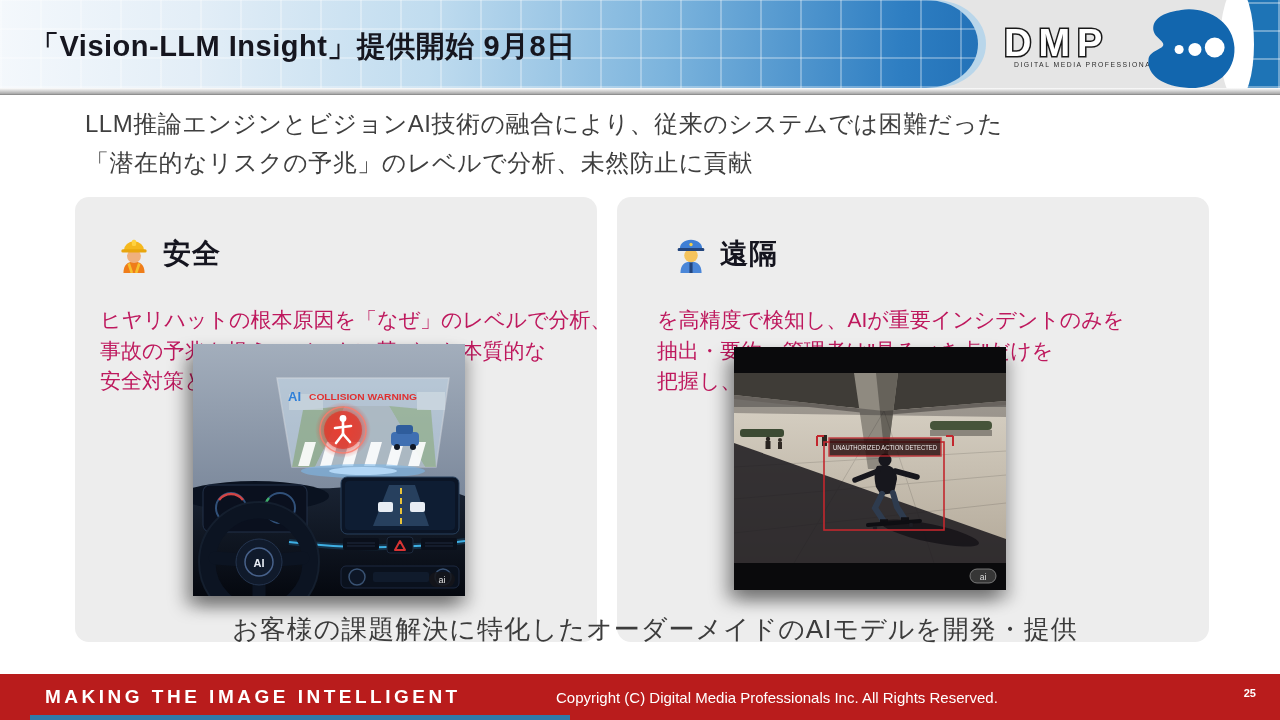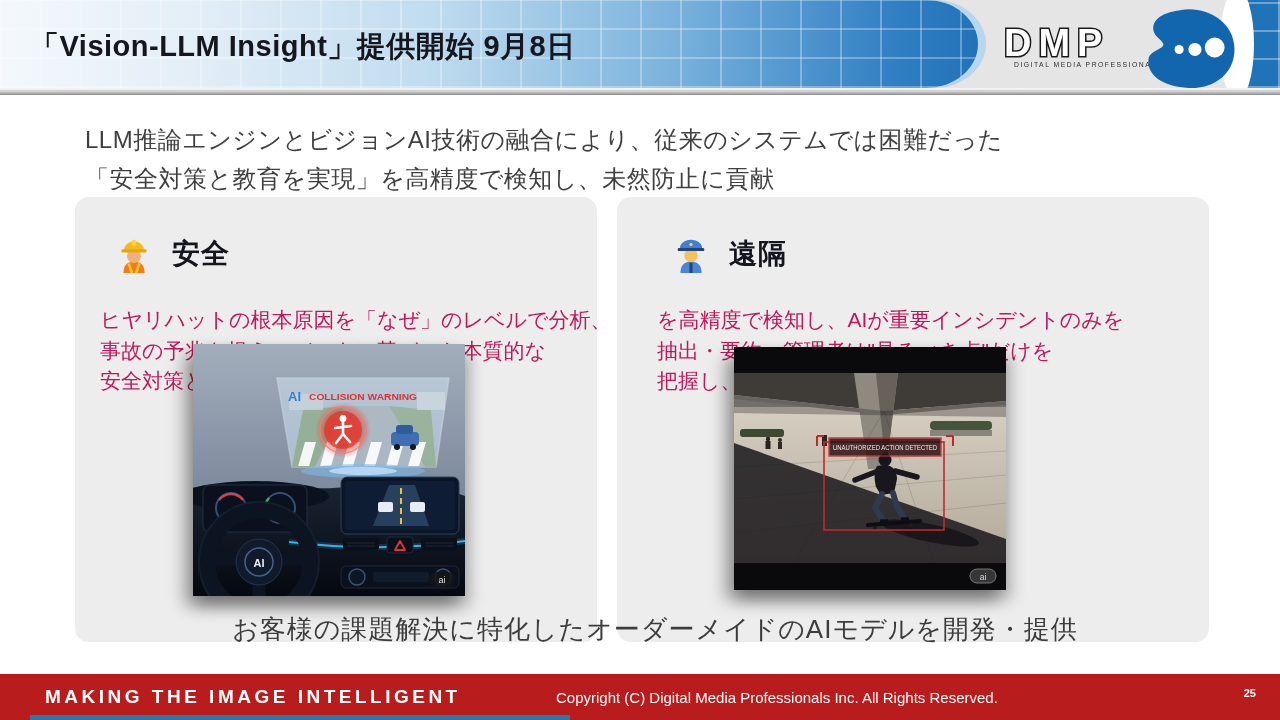--- a/index.html
+++ b/index.html
@@ -27,27 +27,27 @@
                 border-radius:50%;}
   .logo-wrap{position:absolute;left:1002px;top:20px;width:160px;height:60px;}
   .dmp-tagline{position:absolute;left:1014px;top:61px;font-size:6.8px;letter-spacing:1.5px;
                color:#2b2b2b;white-space:nowrap;}
   .logo-mark{position:absolute;left:1138px;top:6px;}
   .header-bevel{position:absolute;top:88px;left:0;width:1280px;height:7px;
                 background:linear-gradient(#fefefe,#a6a6a6);border-bottom:1px solid #8f8f8f;box-sizing:border-box;}
 
   
   .intro{position:absolute;left:85px;top:104px;font-size:24px;line-height:39px;color:#3f3f3f;
-         font-weight:400;letter-spacing:.5px;white-space:nowrap;margin-top:16px;}
+         font-weight:400;letter-spacing:.5px;white-space:nowrap;}
 
   
   .card{position:absolute;top:197px;height:445px;background:#ededed;border-radius:14px;}
   .card-safety{left:75px;width:522px;}
   .card-remote{left:617px;width:592px;}
-  .card-head{display:flex;align-items:center;gap:19px;margin:15px 0 0 40px;}
+  .card-head{display:flex;align-items:center;gap:10px;margin:15px 0 0 40px;}
   .card-remote .card-head{margin-left:55px;}
   .card-title{font-size:28px;font-weight:700;color:#15151f;letter-spacing:1px;}
   .card-body{margin:9px 0 0 25px;font-size:21px;line-height:30.5px;color:#be185d;white-space:nowrap;}
   .card-remote .card-body{margin-left:40px;}
   .figure{position:absolute;box-shadow:-8px 10px 16px rgba(0,0,0,.38), 6px 10px 14px rgba(0,0,0,.22);}
   .fig-safety{left:118px;top:147px;width:272px;height:252px;}
   .fig-remote{left:117px;top:150px;width:272px;height:243px;}
   .figure svg{display:block;}
 
   
@@ -86,21 +86,21 @@
       <circle cx="40" cy="44" r="4.6" fill="#ffffff"></circle>
       <circle cx="56" cy="44" r="6.6" fill="#ffffff"></circle>
       <circle cx="76" cy="42" r="10" fill="#ffffff"></circle>
     </svg>
 
     <div class="header-bevel"></div>
   </div>
 
   <div class="intro">
     <div>LLM推論エンジンとビジョンAI技術の融合により、従来のシステムでは困難だった</div>
-    <div>「安全対策と教育を実現」を高精度で検知し、未然防止に貢献</div>
+    <div>「潜在的なリスクの予兆」のレベルで分析、未然防止に貢献</div>
   </div>
 
   <section class="card card-safety">
     <div class="card-head">
       <svg width="38" height="38" viewBox="0 0 36 36">
         <path d="M8,36 c0,-8 4,-11 10,-11 c6,0 10,3 10,11 Z" fill="#ef7d1a"></path>
         <path d="M13,27 l3,9 M23,27 l-3,9" stroke="#f6c02e" stroke-width="2.5" fill="none"></path>
         <circle cx="18" cy="20" r="6.6" fill="#f0b07c"></circle>
         <path d="M8.5,14.5 a9.5,8.5 0 0 1 19,0 Z" fill="#f5b81d"></path>
         <rect x="6" y="13.6" width="24" height="3" rx="1.5" fill="#e8a60e"></rect>

